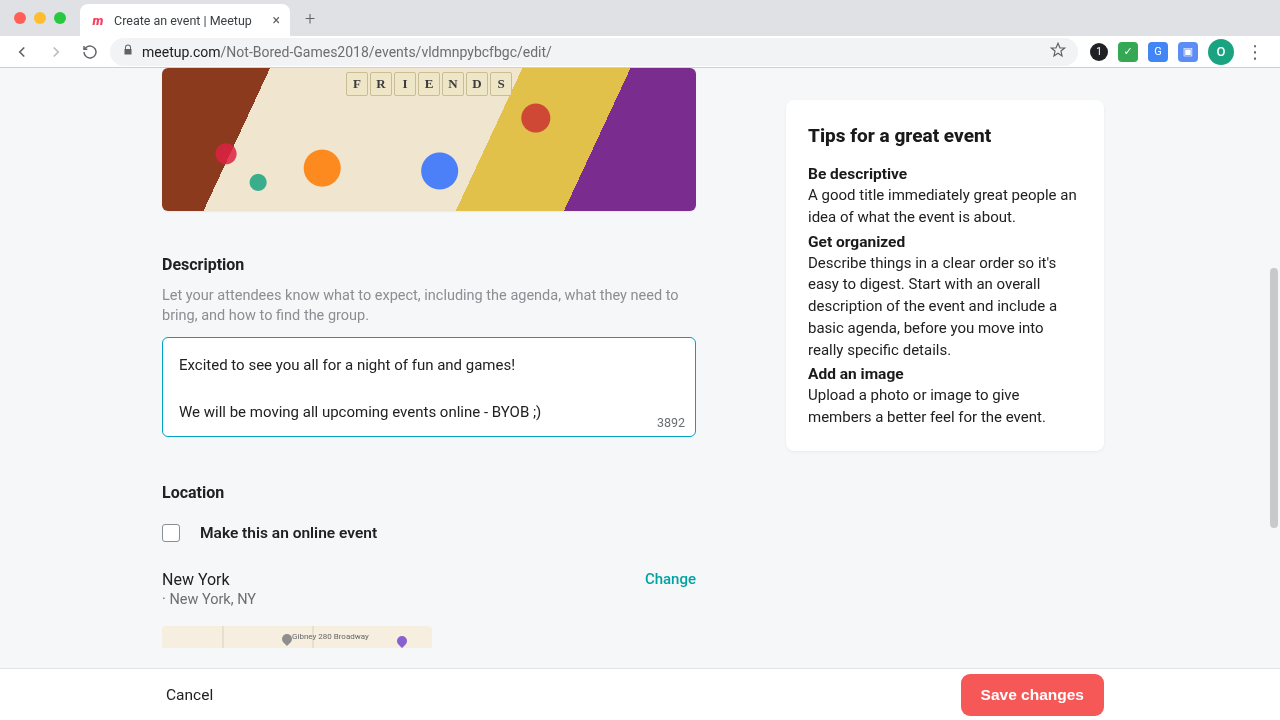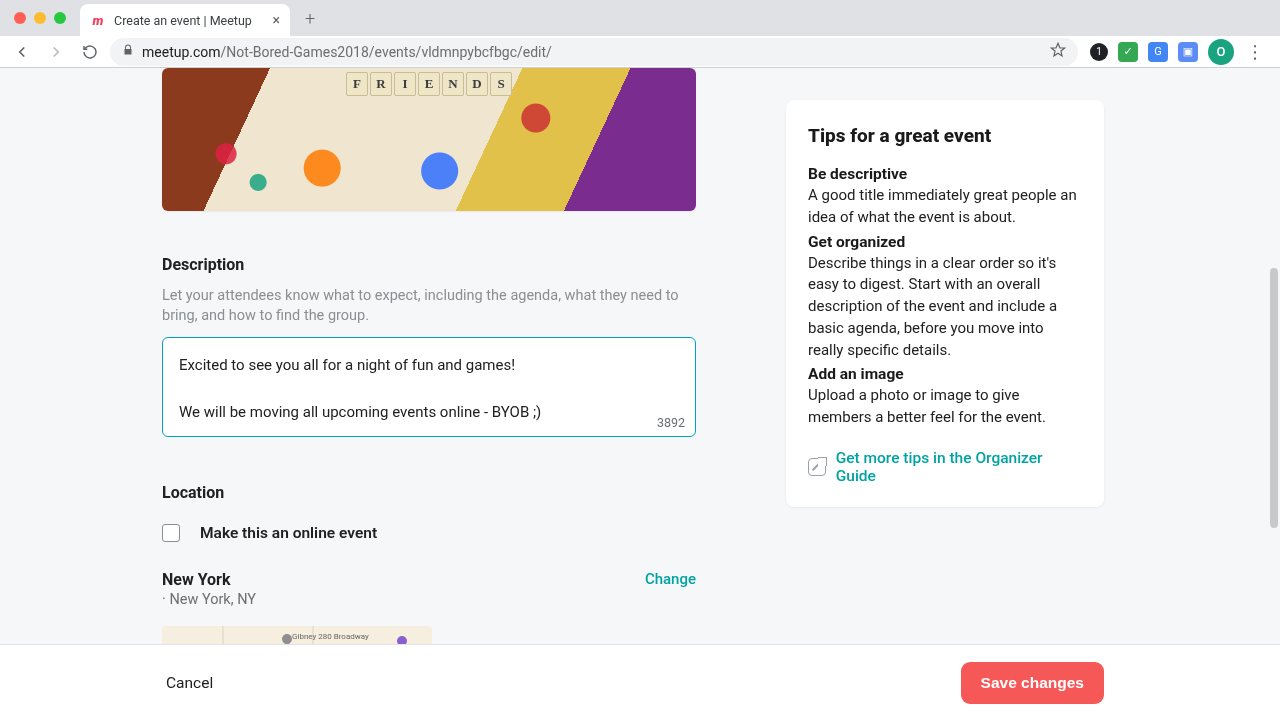--- a/index.html
+++ b/index.html
@@ -207,21 +207,21 @@
   .chk {
     width:18px; height:18px; border:1.5px solid #8a8f94; border-radius:3px;
     background:#fff;
   }
   .chk-label { font-size:15.5px; font-weight:600; color:#212121; }
 
   .place-row {
     margin-top: 28px;
     display:flex; align-items:flex-start; justify-content:space-between;
   }
-  .place-name { font-size:16px; font-weight:700; color:#212121; }
+  .place-name { font-size:16px; font-weight:400; color:#212121; }
   .place-sub { font-size:14.5px; color:#6b6f73; margin-top:2px;}
   .change-link { color:#00a2a2; font-size:15px; font-weight:500; }
 
   .map {
     margin-top: 18px;
     width: 270px; height: 70px;
     background: #f6efe0;
     border-radius:4px;
     position:relative;
     overflow:hidden;
@@ -271,21 +271,21 @@
     background:#fff;
   }
   .ext-ico::before{
     content:""; position:absolute; left:4px; bottom:4px; width:10px; height:1.6px;
     background:#9aa0a6; transform: rotate(-45deg); transform-origin: left bottom;
   }
 
   
   .bottom-bar {
     position:absolute; left:0; right:0; bottom:0;
-    height:76px;
+    height:52px;
     background:#ffffff;
     border-top:1px solid #e2e4e7;
     display:flex; align-items:center;
     padding: 0 176px 0 166px;
   }
   .cancel { color:#212121; font-size:15.5px; }
   .save-btn {
     margin-left:auto;
     background:#f65858;
     color:#fff;
@@ -429,24 +429,20 @@
 
     <div class="tip-h">Be descriptive</div>
     <div class="tip-p">A good title immediately great people an idea of what the event is about.</div>
 
     <div class="tip-h">Get organized</div>
     <div class="tip-p">Describe things in a clear order so it's easy to digest. Start with an overall description of the event and include a basic agenda, before you move into really specific details.</div>
 
     <div class="tip-h">Add an image</div>
     <div class="tip-p">Upload a photo or image to give members a better feel for the event.</div>
 
-    <a class="tips-link">
-      <span class="ext-ico"></span>
-      <span>Get more tips in the Organizer Guide</span>
-    </a>
   </div>
 
   <div class="scroll-track"></div>
   <div class="scroll-thumb"></div>
 </div>
 
 <div class="bottom-bar">
   <span class="cancel">Cancel</span>
   <button class="save-btn">Save changes</button>
 </div>

